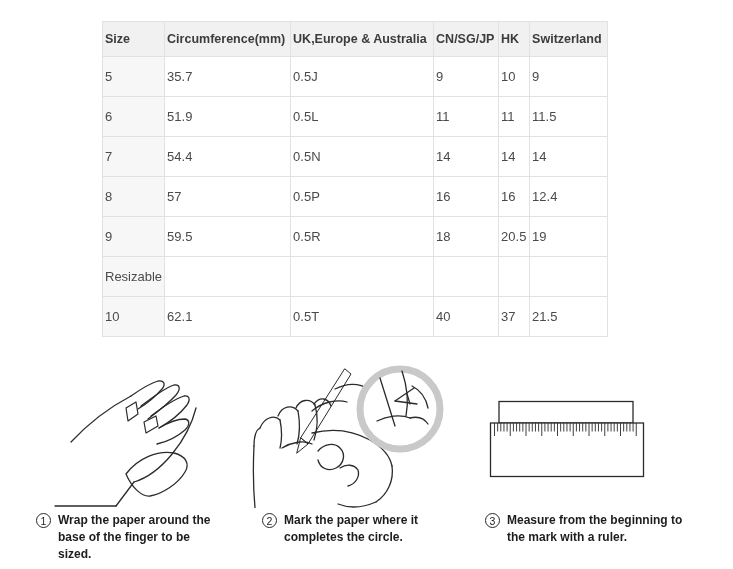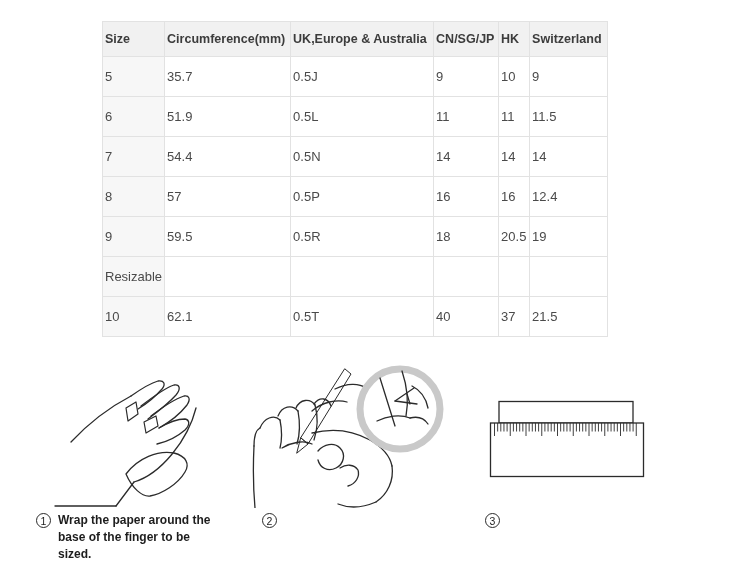--- a/index.html
+++ b/index.html
@@ -197,18 +197,20 @@
     <rect class="paper-rect" x="4.5" y="27" width="153" height="53.5"></rect>
     <path d="M8.50,27 v13 M11.65,27 v8.5 M14.80,27 v8.5 M17.95,27 v8.5 M21.10,27 v8.5 M24.25,27 v13 M27.40,27 v8.5 M30.55,27 v8.5 M33.70,27 v8.5 M36.85,27 v8.5 M40.00,27 v13 M43.15,27 v8.5 M46.30,27 v8.5 M49.45,27 v8.5 M52.60,27 v8.5 M55.75,27 v13 M58.90,27 v8.5 M62.05,27 v8.5 M65.20,27 v8.5 M68.35,27 v8.5 M71.50,27 v13 M74.65,27 v8.5 M77.80,27 v8.5 M80.95,27 v8.5 M84.10,27 v8.5 M87.25,27 v13 M90.40,27 v8.5 M93.55,27 v8.5 M96.70,27 v8.5 M99.85,27 v8.5 M103.00,27 v13 M106.15,27 v8.5 M109.30,27 v8.5 M112.45,27 v8.5 M115.60,27 v8.5 M118.75,27 v13 M121.90,27 v8.5 M125.05,27 v8.5 M128.20,27 v8.5 M131.35,27 v8.5 M134.50,27 v13 M137.65,27 v8.5 M140.80,27 v8.5 M143.95,27 v8.5 M147.10,27 v8.5 M150.25,27 v13 " style="stroke:var(--sketch-stroke,#2b2b2b);stroke-width:0.9;fill:none;"></path>
   </svg>
 
   <div class="caption cap-1">
     <span class="num">1</span>
     <span class="txt">Wrap the paper around the base of the finger to be sized.</span>
   </div>
   <div class="caption cap-2">
     <span class="num">2</span>
+    <span class="txt">Mark the paper where it completes the circle.</span>
   </div>
   <div class="caption cap-3">
     <span class="num">3</span>
+    <span class="txt">Measure from the beginning to the mark with a ruler.</span>
   </div>
 
 </div>
 
 </body></html>

